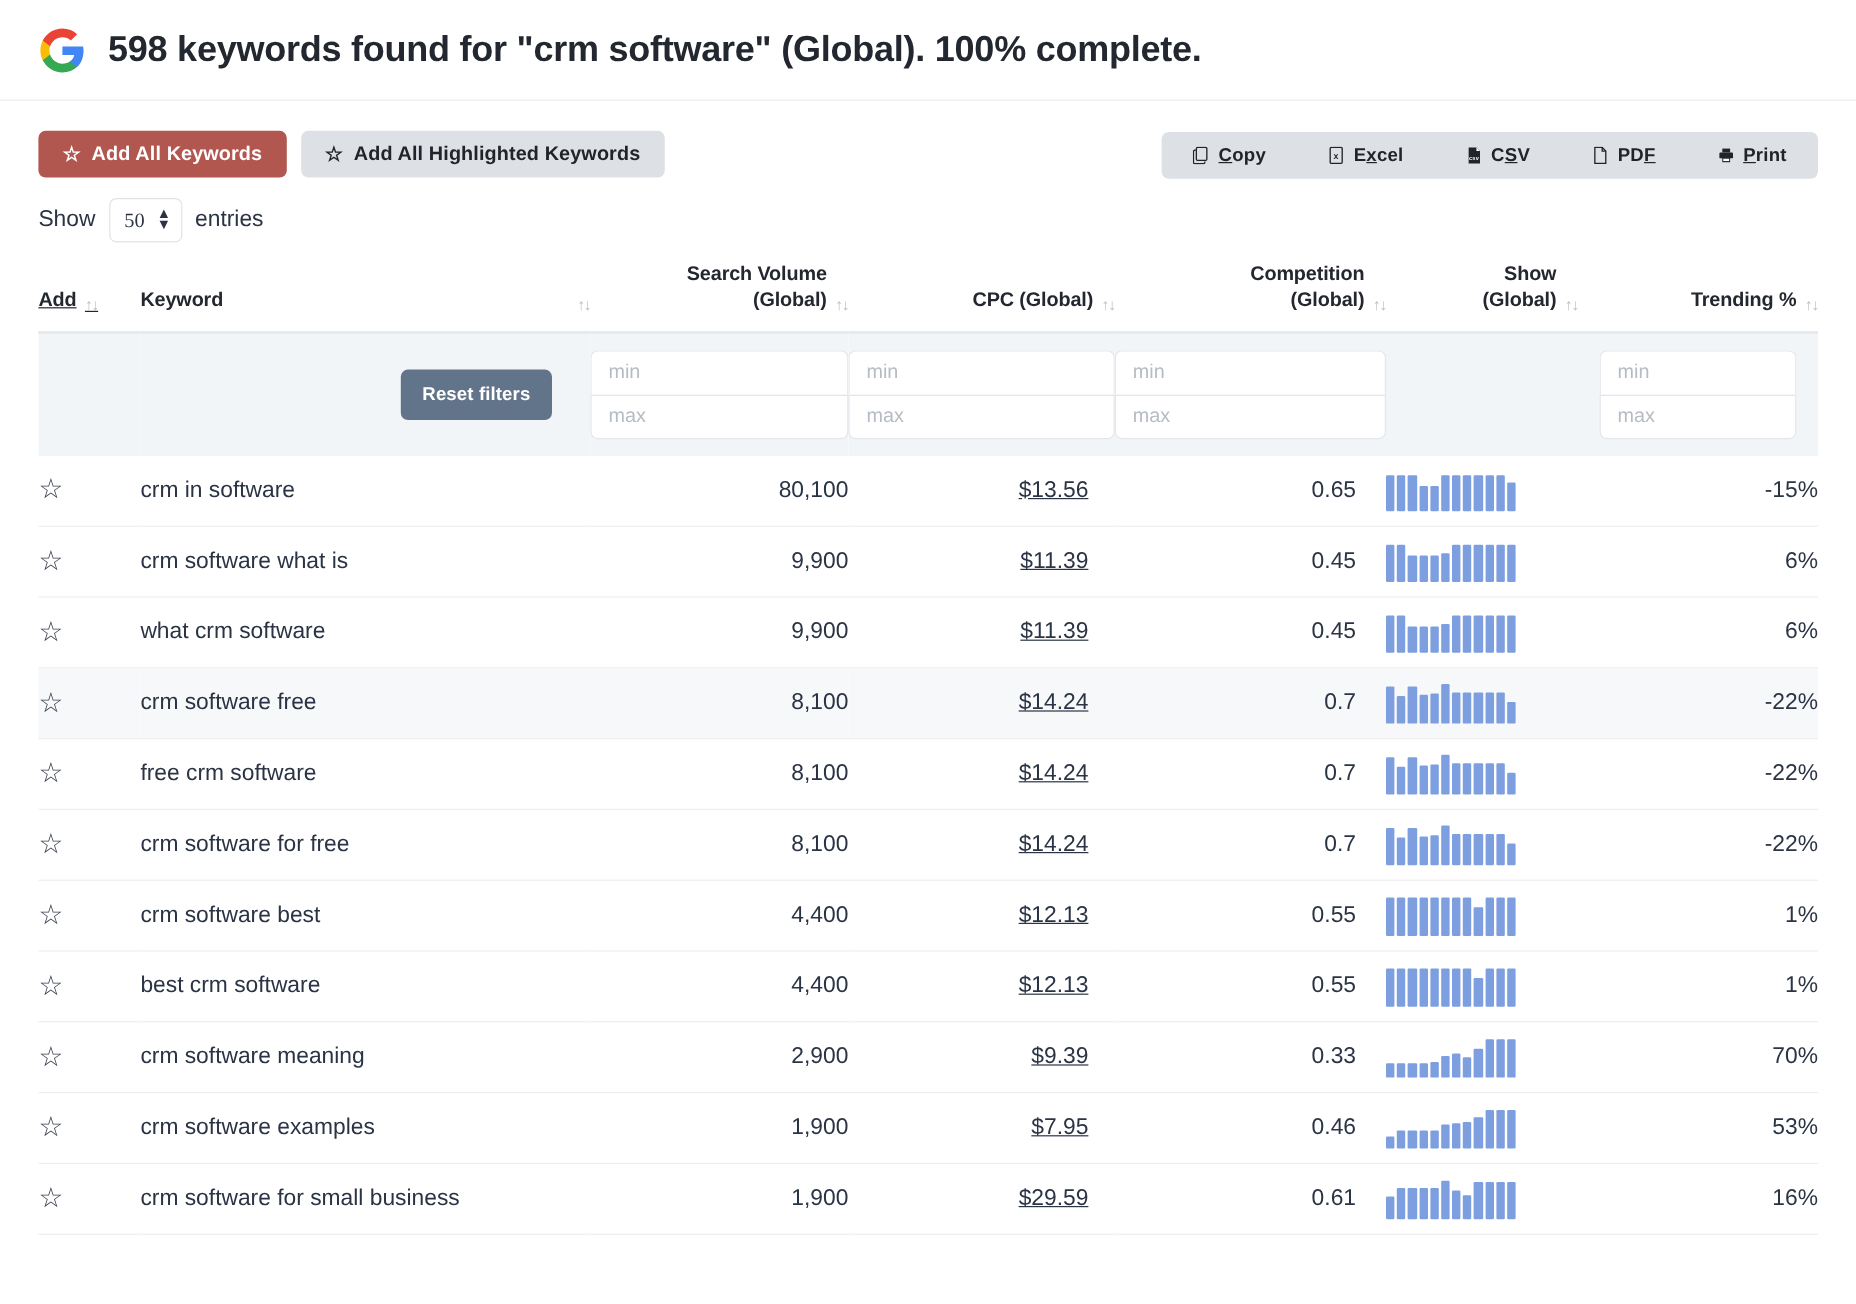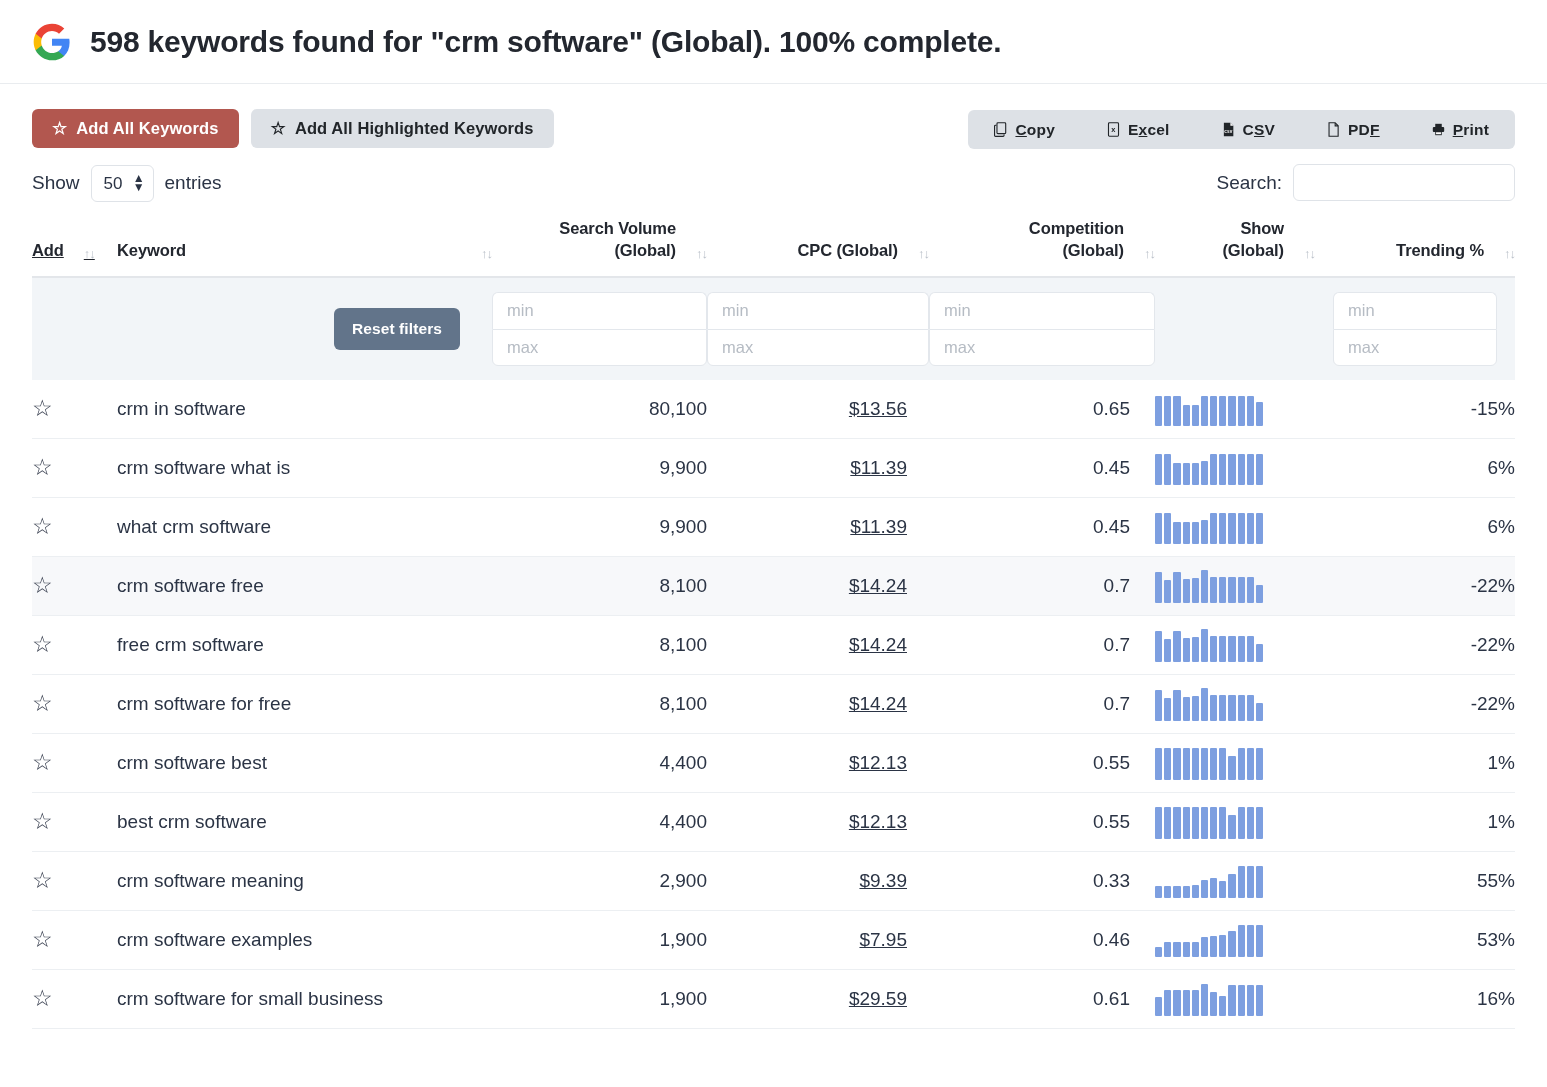--- a/index.html
+++ b/index.html
@@ -110,21 +110,21 @@
   }
   .entries-label { font-size: 19px; }
   .select-wrap {
     position: relative;
     display: inline-block;
     margin: 0 11px;
   }
   select.entries-select {
     -webkit-appearance: none;
     appearance: none;
-    font-family: Liberation Sans, sans-serif;
+    font-family: Liberation Serif, serif;
     font-size: 17px;
     color: #2b3445;
     border: 1px solid #dfe3e8;
     border-radius: 6px;
     background: #ffffff;
     padding: 6px 30px 6px 12px;
     height: 37px;
     cursor: pointer;
   }
   .select-arrows {
@@ -178,21 +178,21 @@
     font-size: 16.5px;
     font-weight: bold;
     color: #23272f;
     border-bottom: 2px solid #e3e6ea;
     letter-spacing: -0.1px;
     white-space: nowrap;
   }
   .th-inner {
     display: flex;
     align-items: flex-end;
-    gap: 20px;
+    gap: 7px;
   }
   .th-inner.right { justify-content: flex-end; }
   .th-inner.left  { justify-content: flex-start; text-decoration: underline; }
   .th-label { line-height: 1.32; }
   .th-label .l2 { display: block; }
   .th-label.ta-right { text-align: right; }
   .sort-ico {
     color: #b9bfc8;
     font-size: 13px;
     line-height: 1;
@@ -347,24 +347,20 @@
 <div class="controls">
   <span class="entries-label">Show</span>
   <span class="select-wrap">
     <select class="entries-select">
       <option selected="">50</option>
     </select>
     <span class="select-arrows">▲<br>▼</span>
   </span>
   <span class="entries-label">entries</span>
 
-  <div class="search-area">
-    <span class="search-label">Search:</span>
-    <input class="search-input" type="text" placeholder="" style="">
-  </div>
 </div>
 
 <div class="table-wrap">
 <table class="kw-table">
   <colgroup>
     <col class="c-add">
         <col class="c-kw">
         <col class="c-vol">
         <col class="c-cpc">
     <col class="c-comp">
@@ -661,21 +657,21 @@
               <i style="height: 38%; background: rgb(125, 159, 224);"></i>
               <i style="height: 52%; background: rgb(125, 159, 224);"></i>
               <i style="height: 58%; background: rgb(125, 159, 224);"></i>
               <i style="height: 50%; background: rgb(125, 159, 224);"></i>
               <i style="height: 72%; background: rgb(125, 159, 224);"></i>
               <i style="height: 95%; background: rgb(125, 159, 224);"></i>
               <i style="height: 95%; background: rgb(125, 159, 224);"></i>
               <i style="height: 95%; background: rgb(125, 159, 224);"></i>
             </div>
           </td>
-          <td class="trending">55%</td>
+          <td class="trending">70%</td>
         </tr>
         <tr>
           <td class="add-cell"><button class="star-btn">☆</button></td>
           <td class="kw-cell">crm software examples</td>
           <td class="num vol">1,900</td>
           <td class="num cpc">$7.95</td>
           <td class="num comp">0.46</td>
           <td class="trend-cell">
             <div class="spark">
               <i style="height: 30%; background: rgb(125, 159, 224);"></i>

